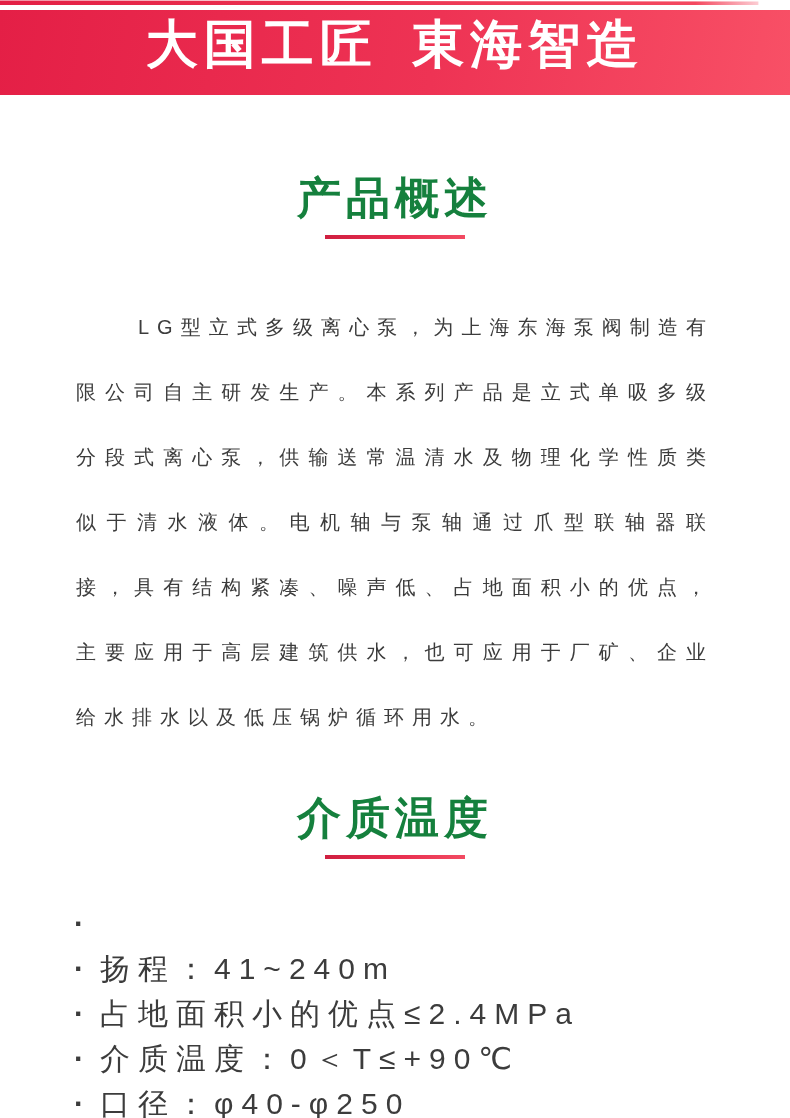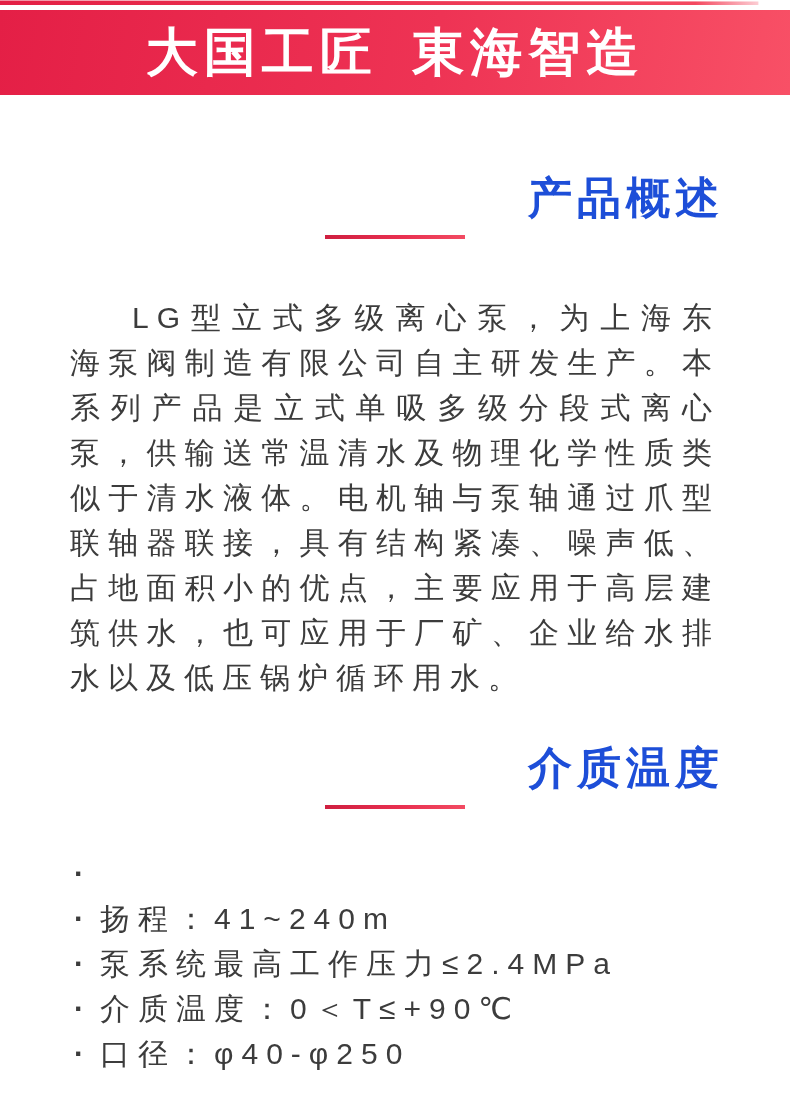--- a/index.html
+++ b/index.html
@@ -20,21 +20,21 @@
     margin-bottom: 5px;
     background: linear-gradient(90deg, #e31f44 0%, #f4485f 88%, rgba(244,72,95,0) 99%);
     clip-path: polygon(0 10%, 96% 30%, 96% 100%, 0 100%);
   }
 
   
   .banner {
     height: 85px;
     background: linear-gradient(100deg, #e41f46 0%, #ee3354 55%, #f85066 100%);
     display: flex;
-    align-items: center;
+    align-items: flex-start;
     justify-content: center;
   }
   .banner-title {
     margin: 0;
     color: #ffffff;
     font-size: 52px;
     font-weight: bold;
     letter-spacing: 6px;
     word-spacing: 14px;
     white-space: nowrap;
@@ -42,38 +42,38 @@
 
   .content {
     padding: 0 66px;
   }
 
   .section-overview { margin-top: 81px; }
   .section-conditions { margin-top: 46px; }
 
   .section-title {
     margin: 0;
-    text-align: right;
+    text-align: center;
     font-size: 44px;
     line-height: 1;
     font-weight: bold;
-    color: #1d4ed8;
+    color: #15803d;
     letter-spacing: 5px;
   }
   .title-underline {
     width: 140px;
     height: 4px;
     margin: 15px auto 0;
     background: linear-gradient(90deg, #cf1f40 0%, #e93050 55%, #f24b62 100%);
   }
 
   .paragraph {
-    margin: 56px 4px 0;
-    font-size: 30px;
-    line-height: 45px;
+    margin: 56px 10px 0;
+    font-size: 20px;
+    line-height: 65px;
     letter-spacing: 8px;
     color: #3c3c3c;
     text-align: justify;
     text-indent: 62px;
   }
 
   .conditions-list {
     list-style: none;
     margin: 42px 0 0;
     padding: 0 0 0 8px;
@@ -118,21 +118,21 @@
     <ul class="conditions-list">
       <li class="condition-item">
         <span class="bullet">·</span>
       </li>
       <li class="condition-item">
         <span class="bullet">·</span>
         <span class="item-text">扬程：41~240m</span>
       </li>
       <li class="condition-item">
         <span class="bullet">·</span>
-        <span class="item-text">泵系统最高工作压力≤2.4MPa</span>
+        <span class="item-text">占地面积小的优点≤2.4MPa</span>
       </li>
       <li class="condition-item">
         <span class="bullet">·</span>
         <span class="item-text">介质温度：0＜T≤+90℃</span>
       </li>
       <li class="condition-item">
         <span class="bullet">·</span>
         <span class="item-text">口径：φ40-φ250</span>
       </li>
     </ul>

